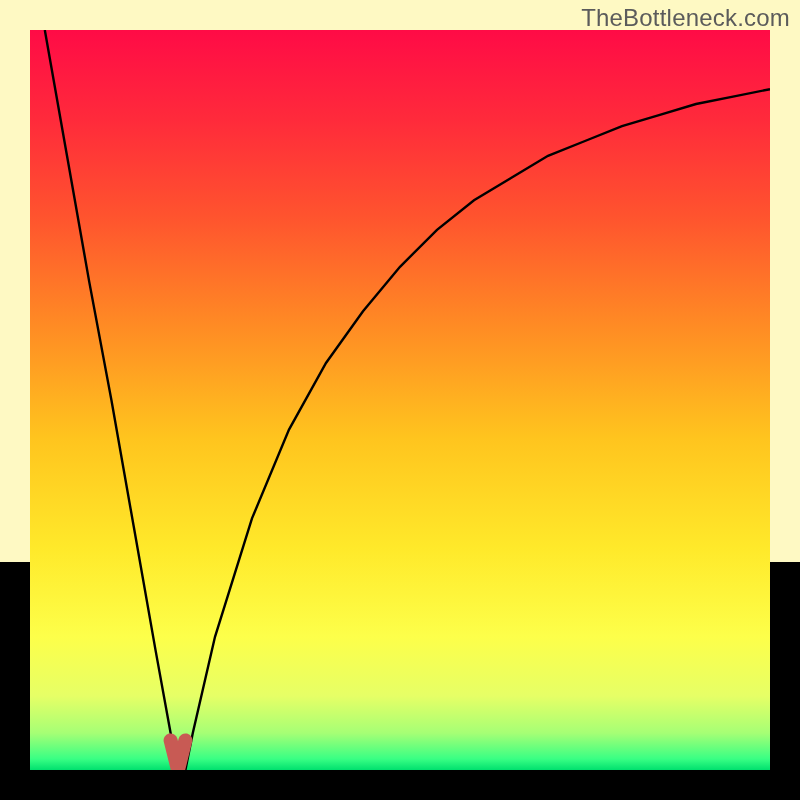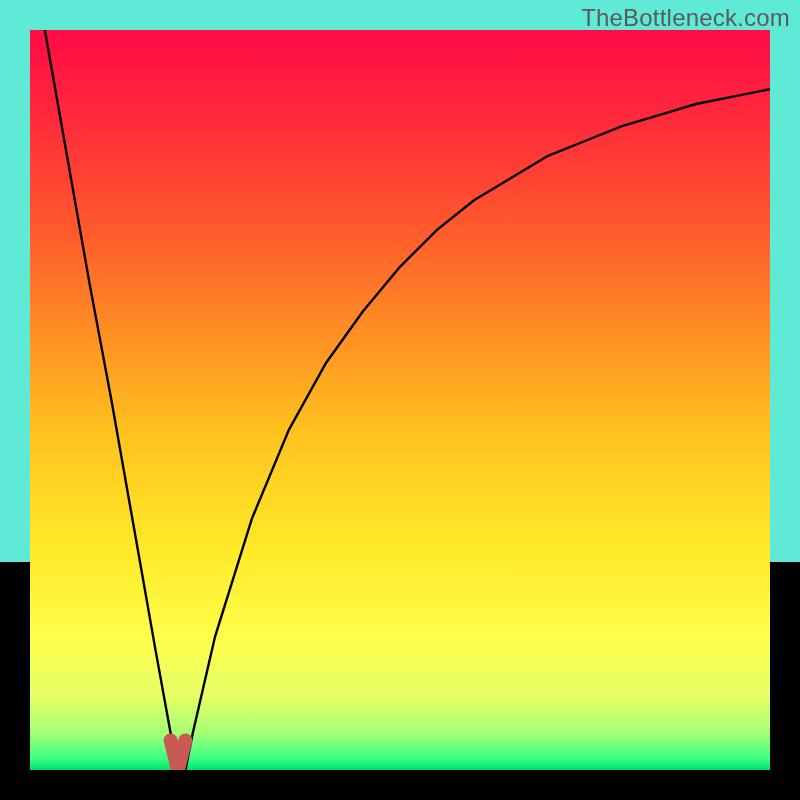--- a/index.html
+++ b/index.html
@@ -8,21 +8,21 @@
     width: 800px;
     height: 800px;
     overflow: hidden;
     background: #000;
     font-family: Arial, Helvetica, sans-serif;
   }
   .frame {
     position: relative;
     width: 800px;
     height: 562px;
-    background: #5eead4;
+    background: #fef9c3;
   }
   .watermark {
     position: absolute;
     top: 4px;
     right: 10px;
     font-size: 24px;
     font-weight: 500;
     color: #5b5b5b;
     letter-spacing: 0.2px;
     z-index: 5;

